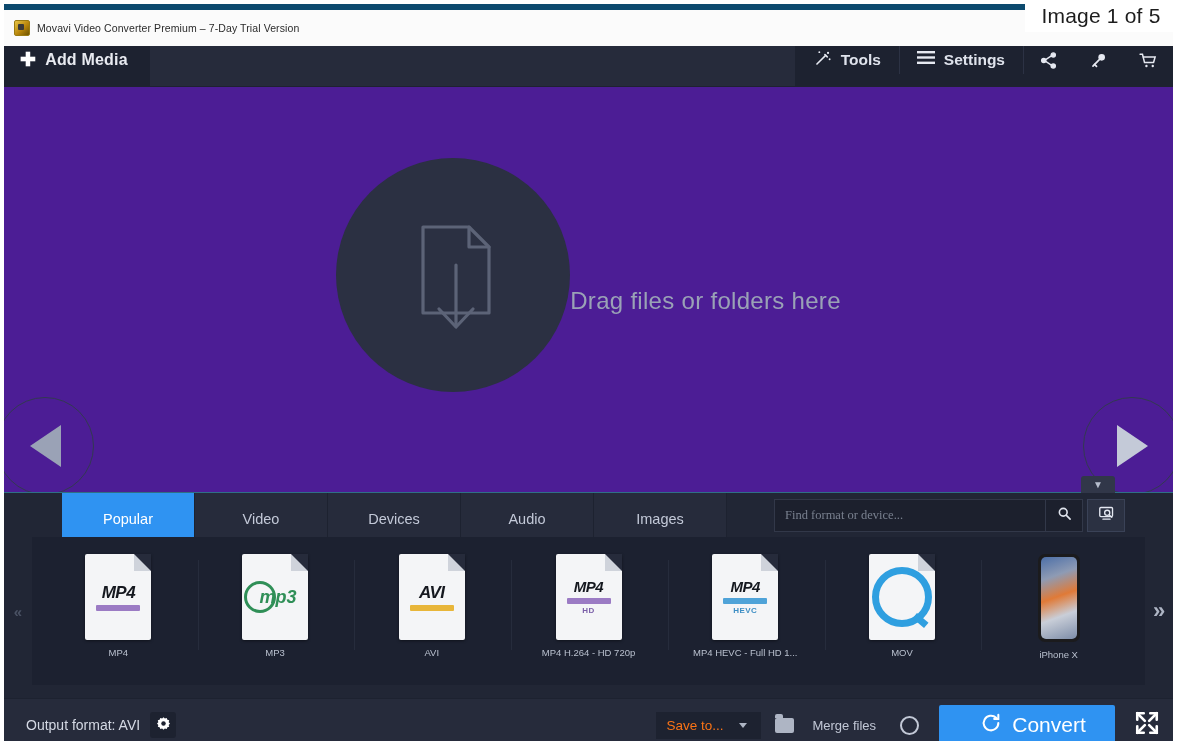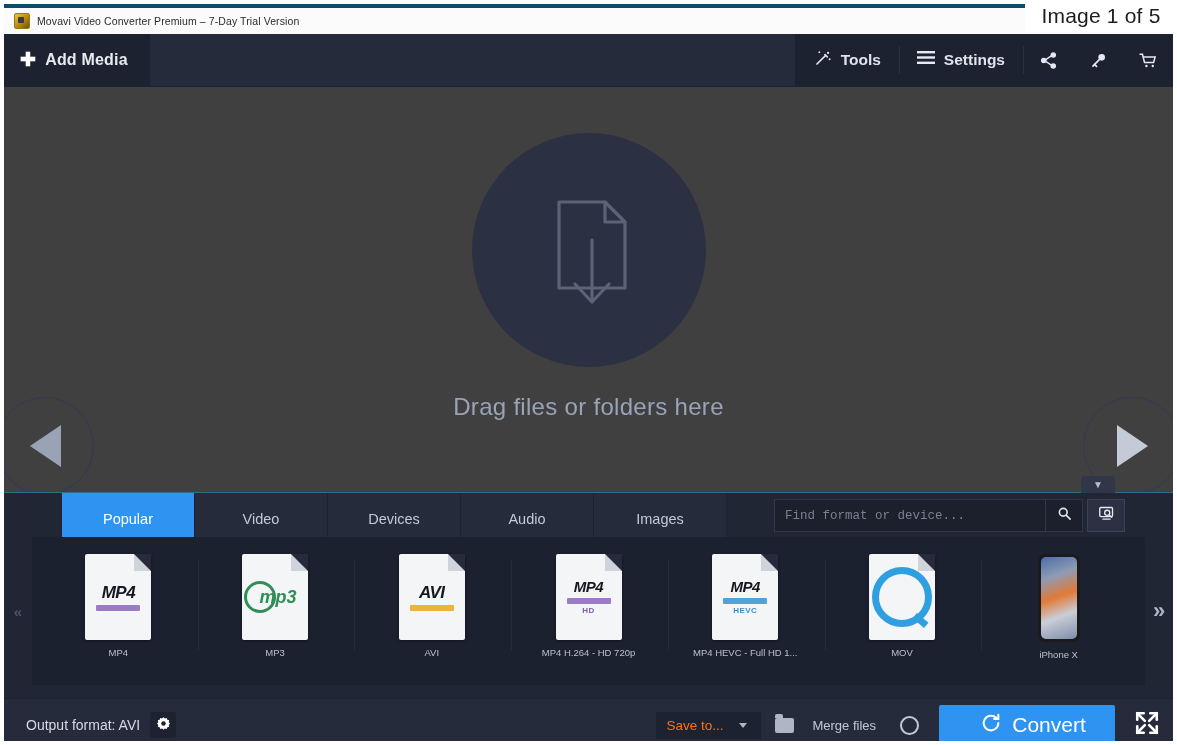--- a/index.html
+++ b/index.html
@@ -43,23 +43,23 @@
     letter-spacing: 0.2px;
     font-family: "Liberation Sans", sans-serif;
   }
 
   
   .titlebar {
     position: absolute;
     top: 4px;
     left: 4px;
     width: 1169px;
-    height: 30px;
+    height: 42px;
     background: #fbfbfb;
-    border-top: 4px solid #0c4a6e;
+    border-top: 6px solid #0c4a6e;
     display: flex;
     align-items: center;
     padding-left: 10px;
     box-sizing: border-box;
     z-index: 30;
   }
   .titlebar .app-icon {
     width: 14px;
     height: 14px;
     background: linear-gradient(135deg, #e8c547 0%, #b8860b 55%, #6d5200 100%);
@@ -168,25 +168,25 @@
     justify-content: center;
     cursor: pointer;
     color: #e6e9f1;
   }
   .tb-icon-btn svg { display: block; }
 
   
   .dropzone {
     position: relative;
     height: 405px;
-    background: #404040;
-    display: flex;
-    align-items: center;
-    justify-content: center;
-    flex-direction: column;
+    background: #4c1d95;
+    display: flex;
+    align-items: center;
+    justify-content: center;
+    flex-direction: row;
   }
   .drop-circle {
     width: 234px;
     height: 234px;
     border-radius: 50%;
     background: #2b3042;
     display: flex;
     align-items: center;
     justify-content: center;
     margin-bottom: 4px;
@@ -291,21 +291,21 @@
   }
   .search-input {
     width: 250px;
     background: #1c202d;
     border: 1px solid #323849;
     border-right: none;
     color: #8d94a6;
     font-size: 12.5px;
     padding: 0 10px;
     outline: none;
-    font-family: Liberation Mono, monospace;
+    font-family: Liberation Serif, serif;
   }
   .search-input::placeholder { color: #79808f; }
   .search-btn {
     width: 36px;
     background: #1c202d;
     border: 1px solid #323849;
     display: flex;
     align-items: center;
     justify-content: center;
     cursor: pointer;

